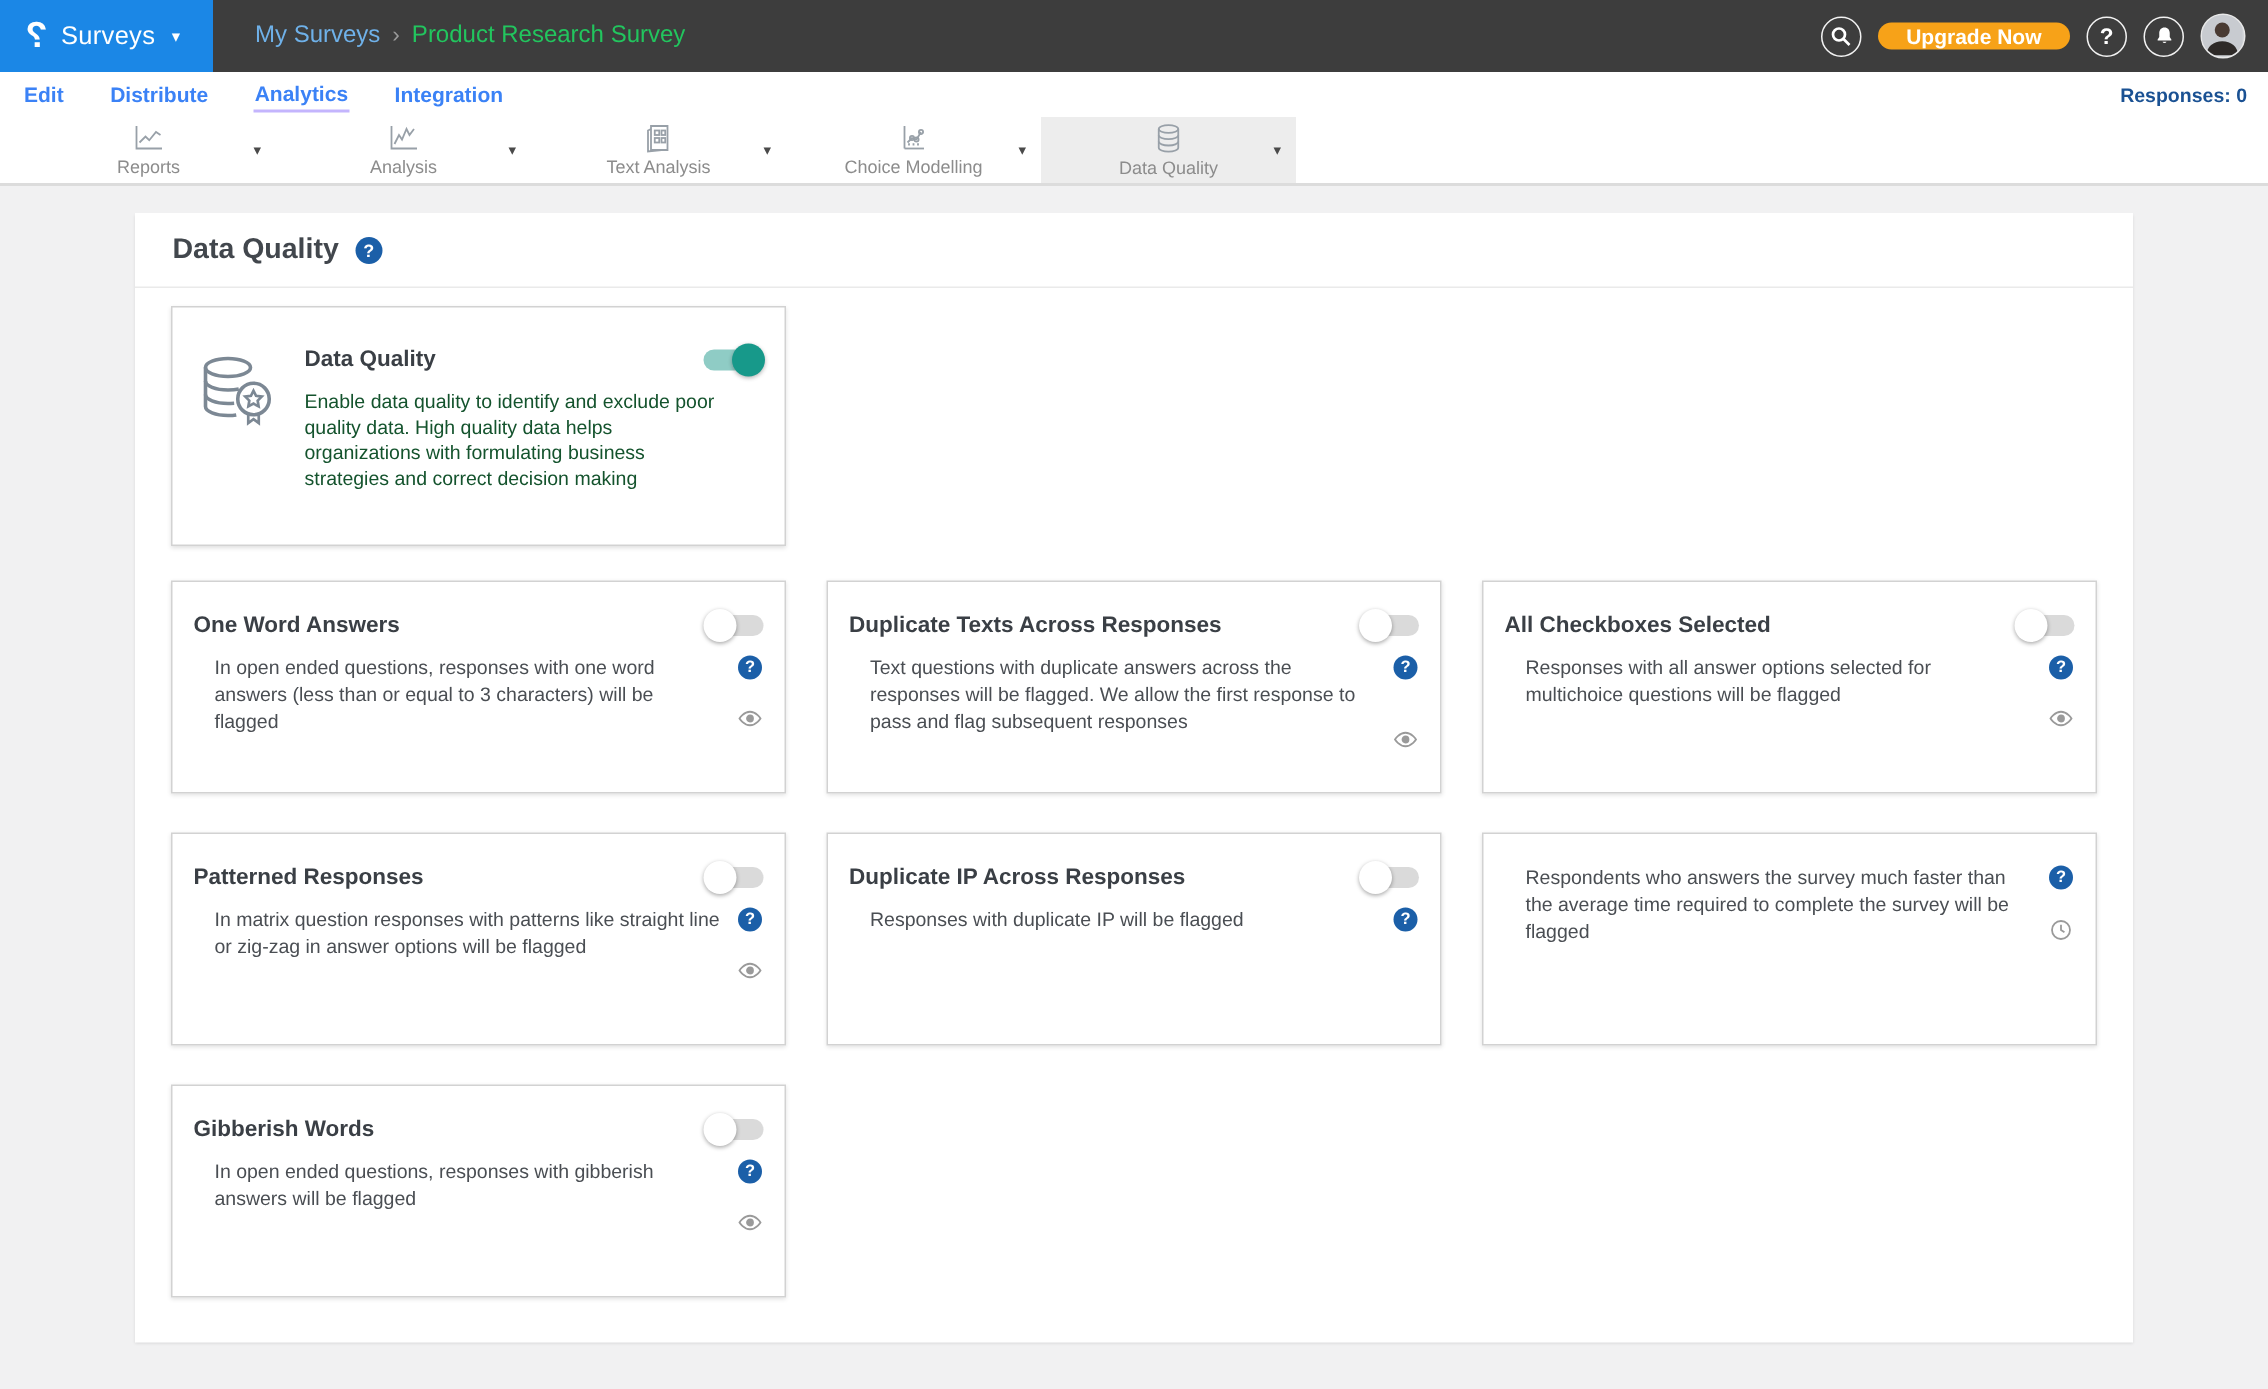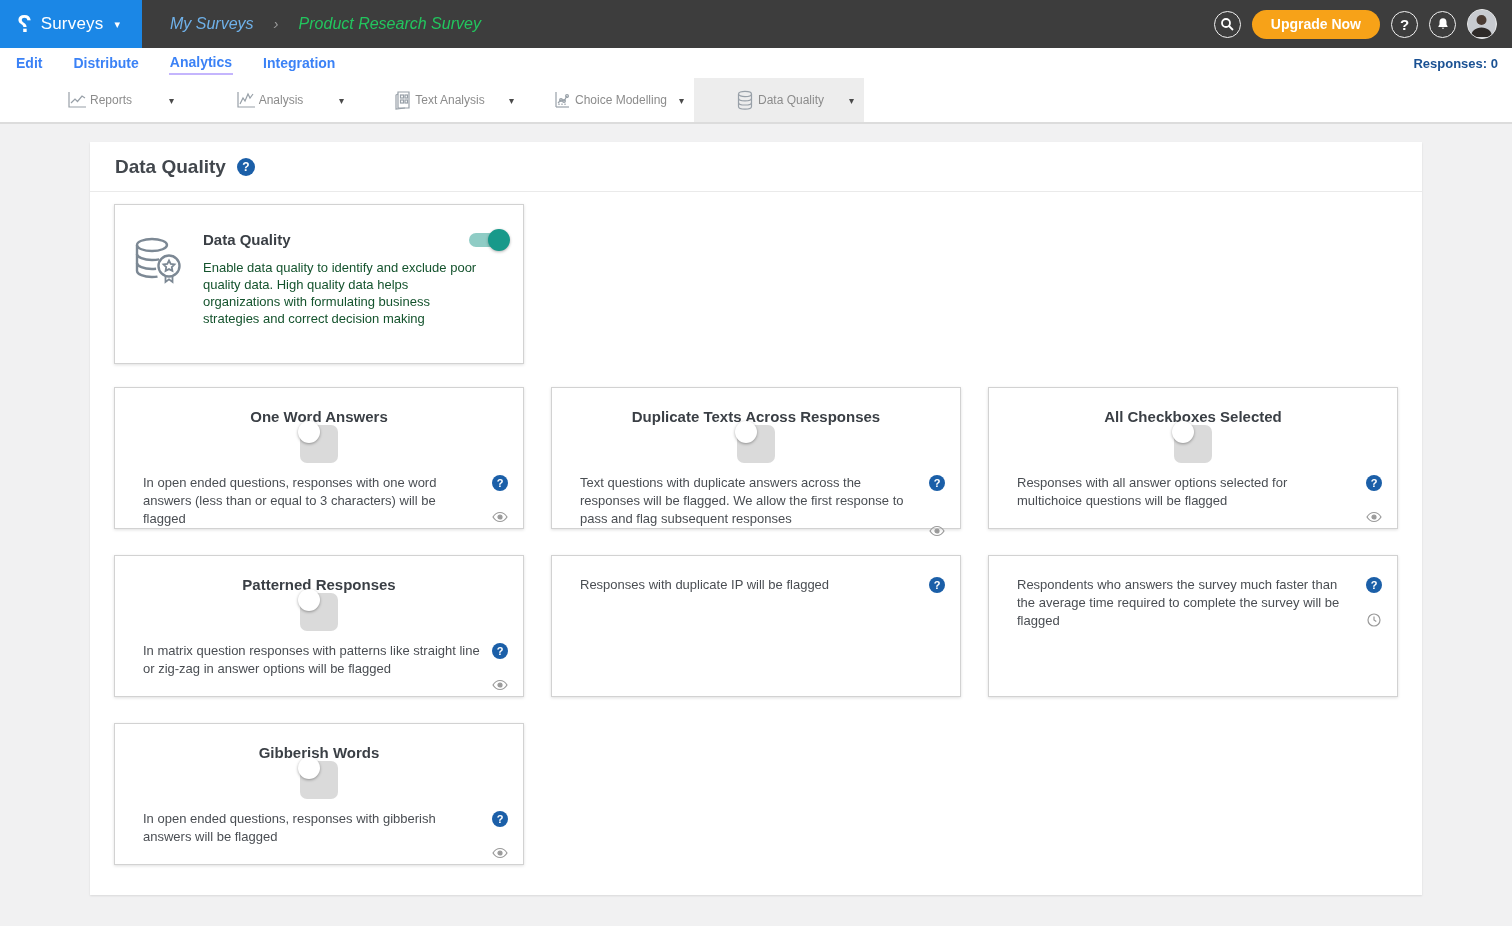--- a/index.html
+++ b/index.html
@@ -5,42 +5,42 @@
   * { box-sizing: border-box; margin: 0; padding: 0; }
   html,body { width:1512px; height:926px; }
   body { font-family:"Liberation Sans", sans-serif; background:#f1f1f2; overflow:hidden; }
 
   
   .topbar { height:48px; background:#3d3d3d; display:flex; align-items:center; color:#fff; }
   .brand { width:142px; height:48px; background:#1b87e6; display:flex; align-items:center; padding-left:17px; gap:9px; cursor:pointer; }
   .brand-mark { font-size:24px; font-weight:bold; display:inline-block; transform:scaleX(-1); line-height:1; }
   .brand-name { font-size:17px; letter-spacing:.2px; }
   .brand-caret { font-size:11px; margin-left:2px; }
-  .crumbs { display:flex; align-items:flex-start; gap:20px; margin-left:28px; font-size:16px;font-style:italic; }
+  .crumbs { display:flex; align-items:flex-start; gap:8px; margin-left:28px; font-size:16px; }
   .crumb-parent { color:#6fb1e9; cursor:pointer; }
   .crumb-sep { color:#9b9b9b; font-size:15px; }
   .crumb-current { color:#22c55e; }
   .top-right { margin-left:auto; display:flex; align-items:center; gap:11px; padding-right:15px; }
   .circle-btn { width:27px; height:27px; border:1.6px solid #f2f2f2; border-radius:50%; display:flex; align-items:center; justify-content:center; cursor:pointer; background:transparent; color:#fff; }
   .circle-btn svg { display:block; }
-  .upgrade-btn { background:#f7a218; color:#fff; border:none; border-radius:15px; height:29px; padding:0 19px; font-size:14px; font-weight:bold; font-family:inherit; cursor:pointer; }
+  .upgrade-btn { background:#f7a218; color:#fff; border:none; border-radius:15px; height:18px; padding:0 19px; font-size:14px; font-weight:bold; font-family:inherit; cursor:pointer; }
   .qmark { font-size:15px; font-weight:bold; }
   .avatar { width:30px; height:30px; border-radius:50%; background:#cfd2d6; overflow:hidden; border:1.5px solid #e8e8e8; cursor:pointer; }
 
   
   .section-nav { height:30px; background:#fff; display:flex; align-items:center; padding-left:15px; }
   .section-link { font-size:14px; font-weight:bold; color:#3b82f6; margin-right:29px; cursor:pointer; padding:3px 1px; }
   .section-link.active { border-bottom:2px solid #c4b5fd; }
   .responses { margin-left:auto; padding-right:14px; font-size:13px; font-weight:bold; color:#1a5193; }
 
   
   .toolbar { height:46px; background:#fff; border-bottom:2px solid #dcdcdc; display:flex; padding-left:14px; }
   .tool-tab { width:170px; position:relative; display:flex; align-items:center; justify-content:center; cursor:pointer; }
   .tool-tab.active { background:#ededed; }
-  .tool-tab-inner { display:flex; flex-direction:row; align-items:center; gap:2px; }
+  .tool-tab-inner { display:flex; flex-direction:column; align-items:center; gap:2px; }
   .tool-label { font-size:12px; color:#8c8c8c; }
   .tool-caret { position:absolute; right:10px; top:50%; transform:translateY(-50%); font-size:10px; color:#4a4a4a; }
   .tool-icon { color:#98a0a8; }
 
   
   .panel { background:#fff; margin:18px 90px 0 90px; min-height:753px; box-shadow:0 1px 2px rgba(0,0,0,.10); }
   .panel-header { height:50px; display:flex; align-items:center; gap:11px; padding:0 25px; border-bottom:1px solid #eaeaea; }
   .panel-title { font-size:19px; color:#42474d; }
   .help-dot { width:18px; height:18px; border-radius:50%; background:#1b5fa8; color:#fff; font-size:12px; font-weight:bold; display:flex; align-items:center; justify-content:center; cursor:pointer; }
   .panel-body { padding:12px 24px 30px 24px; }
@@ -49,21 +49,21 @@
   .card { background:#fff; border:1px solid #d2d2d2; box-shadow:0 1px 3px rgba(0,0,0,.13); }
   .master-card { width:410px; height:160px; margin-bottom:23px; display:flex; padding:26px 16px 0 14px; gap:16px; }
   .master-icon { flex:0 0 58px; color:#7c8894; padding-top:4px; }
   .master-content { flex:1; }
   .master-head { display:flex; justify-content:space-between; align-items:center; margin-bottom:11px; }
   .card-title { font-size:15px; font-weight:bold; color:#3a3f45; }
   .master-desc { font-size:13px; color:#14532d; line-height:1.32; max-width:280px; }
 
   .grid { display:grid; grid-template-columns:repeat(3,410px); column-gap:27px; row-gap:26px; }
   .feature-card { height:142px; padding:20px 14px 0 14px; }
-  .card-head { display:flex; justify-content:space-between; align-items:center; margin-bottom:11px;flex-direction:column; }
+  .card-head { display:flex; justify-content:space-between; align-items:center; margin-bottom:11px; }
   .desc-row { display:flex;margin-left:14px; }
   .desc { flex:1; font-size:13px; color:#4a4e53; line-height:1.38; padding-right:10px; }
   .icon-col { width:18px; display:flex; flex-direction:column; align-items:center; gap:20px; padding-top:1px; }
   .help-dot.small { width:16px; height:16px; font-size:11px; flex:0 0 16px; }
   .ghost-icon { color:#9a9a9a; cursor:pointer; display:flex; }
 
   
   .toggle { width:38px; height:14px; border-radius:7px; background:#dadada; position:relative; cursor:pointer; flex:0 0 38px; }
   .toggle .knob { width:22px; height:22px; border-radius:50%; background:#fff; position:absolute; top:-4px; left:-2px; box-shadow:0 1px 3px rgba(0,0,0,.35); }
   .toggle.on { background:#8fccc5; }
@@ -293,20 +293,26 @@
               <svg width="16" height="12" viewBox="0 0 16 12" fill="none" stroke="currentColor" stroke-width="1.2">
                   <path d="M1 6s2.7-4.5 7-4.5S15 6 15 6s-2.7 4.5-7 4.5S1 6 1 6z"></path>
                   <circle cx="8" cy="6" r="2" fill="currentColor"></circle>
                 </svg>
             </span>
           </div>
         </div>
       </section>
 
       <section class="card feature-card">
+        <div class="card-head">
+          <span class="card-title">Duplicate IP Across Responses</span>
+          <span class="toggle">
+              <span class="knob"></span>
+            </span>
+        </div>
         <div class="desc-row">
           <p class="desc">Responses with duplicate IP will be flagged</p>
           <div class="icon-col">
             <span class="help-dot small">?</span>
           </div>
         </div>
       </section>
 
       <section class="card feature-card">
         <div class="desc-row">

